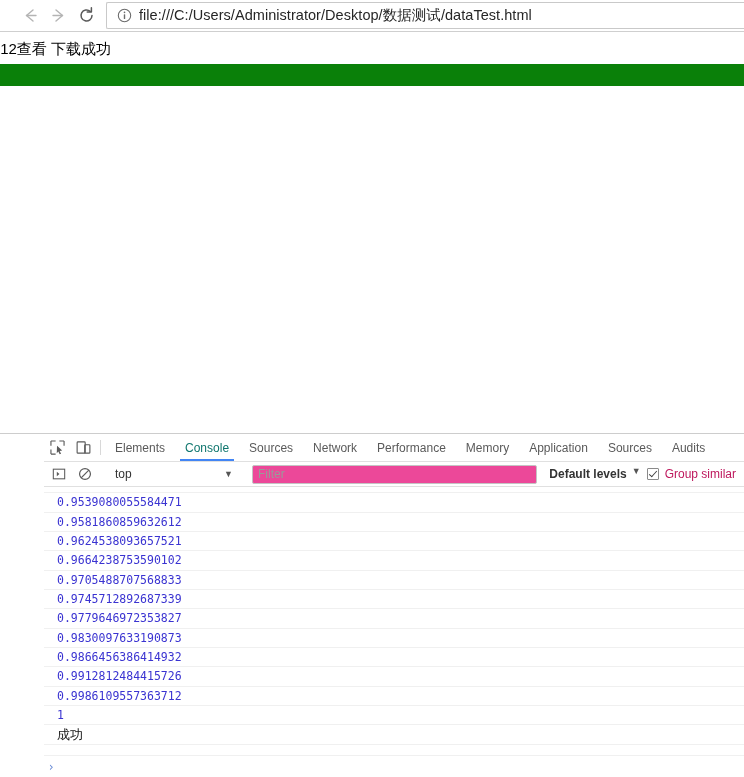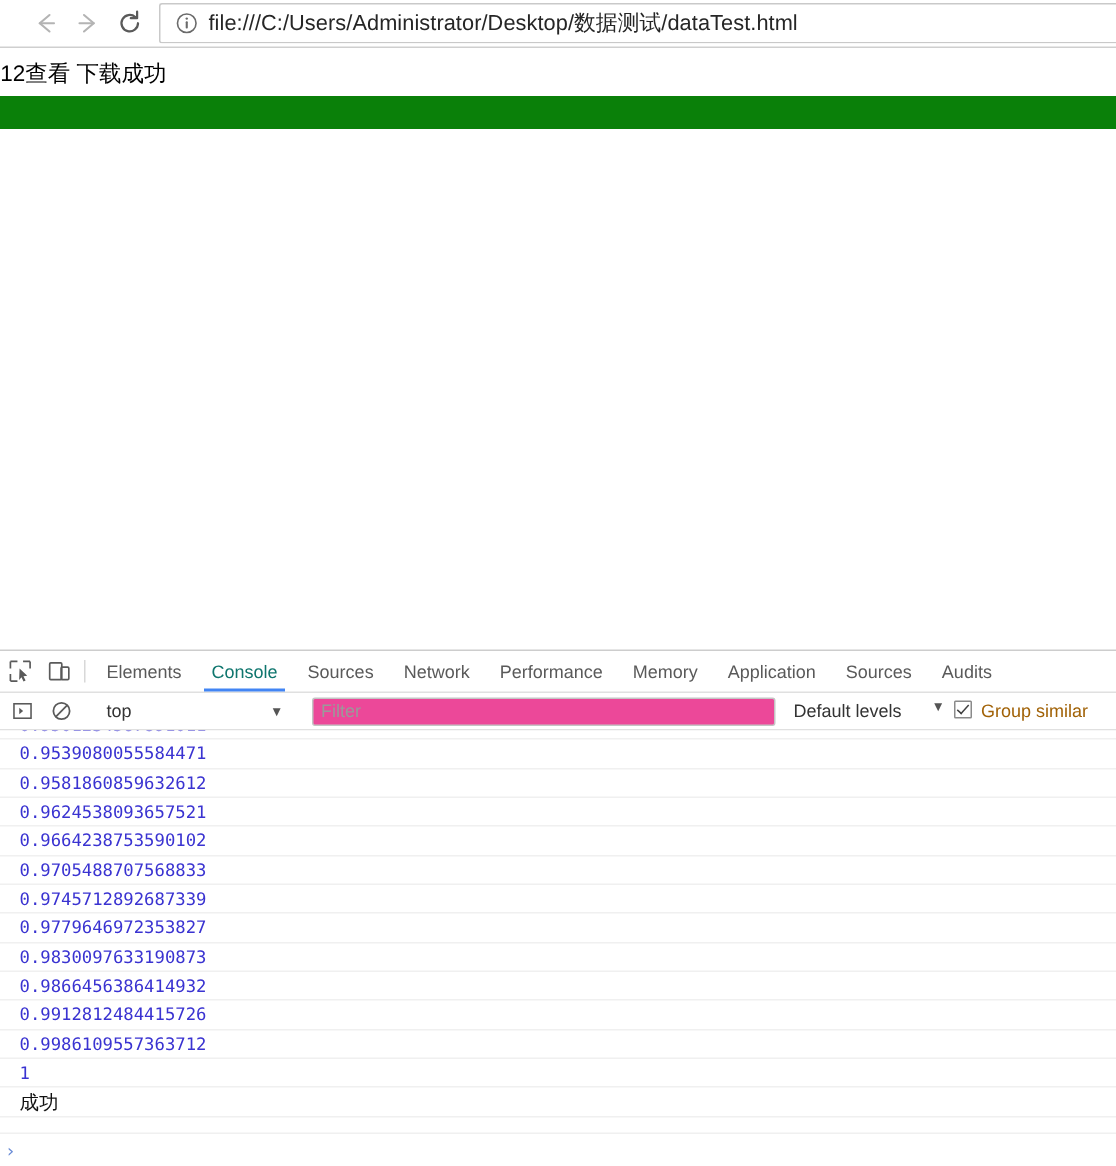--- a/index.html
+++ b/index.html
@@ -98,20 +98,21 @@
     position: absolute;
     left: 0;
     top: 433px;
     width: 744px;
     height: 344px;
     background: #ffffff;
     border-top: 1px solid #cdcdcd;
     box-sizing: border-box;
     display: flex;
     flex-direction: column;
+    padding-left: 44px;
   }
 
   #dt-tabbar {
     height: 27px;
     display: flex;
     align-items: stretch;
     border-bottom: 1px solid #e0e0e0;
     background: #ffffff;
     flex: 0 0 auto;
   }
@@ -191,31 +192,33 @@
     padding: 0 5px;
     box-sizing: border-box;
     font-family: Liberation Sans, sans-serif;
     outline: none;
     max-width: 309px;
   }
   #filter-input::placeholder { color: #9a9a9a; }
   #levels-select {
     display: flex;
     align-items: flex-start;
-    gap: 20px;
+    gap: 5px;
     font-size: 12px;
     color: #333333;
     padding: 0 6px;
     flex: 0 0 auto;
+    font-weight: bold;
   }
   #group-similar {
     display: flex;
+    align-items: center;
     gap: 6px;
     font-size: 12px;
-    color: #a16207;
+    color: #be185d;
     padding-right: 8px;
     flex: 0 0 auto;
   }
   .checkbox {
     width: 12px;
     height: 12px;
     border: 1px solid #8a8a8a;
     background: #ffffff;
     border-radius: 1px;
     position: relative;

